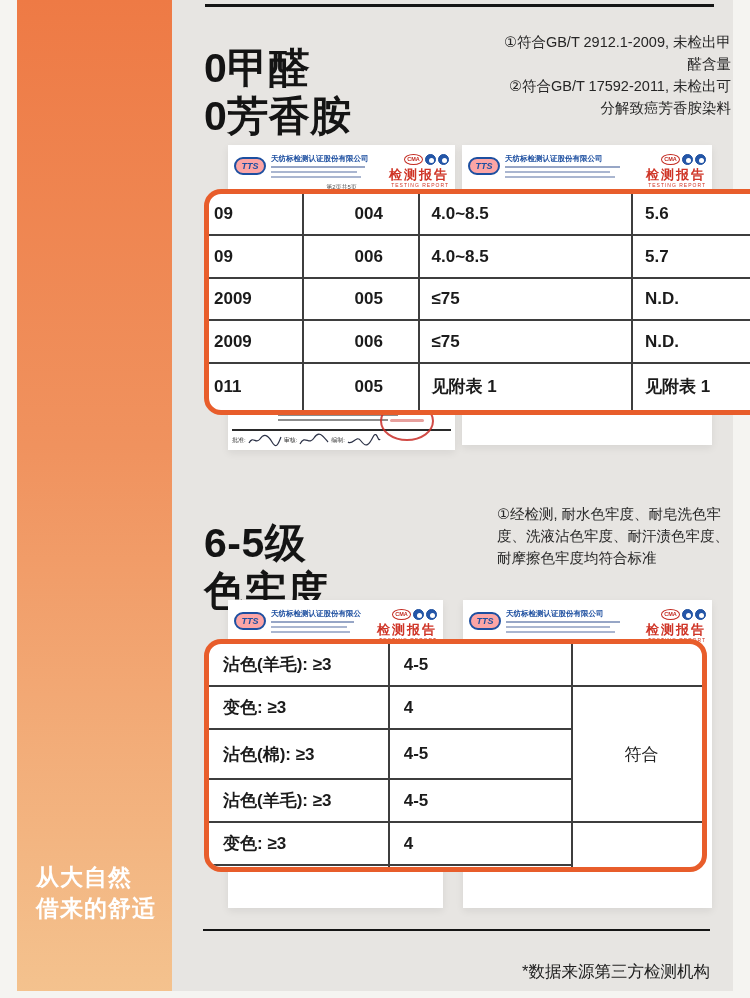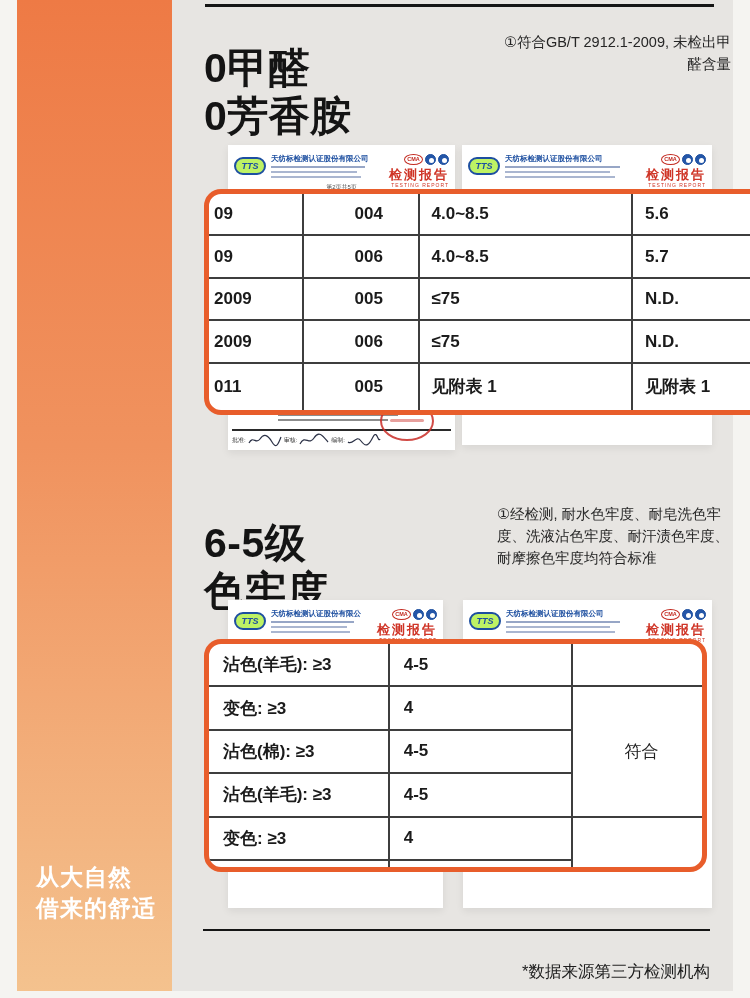--- a/index.html
+++ b/index.html
@@ -50,21 +50,21 @@
 
   .doc-header {
     position:absolute; left:0; top:5px; right:0; height:42px;
     display:flex; align-items:flex-start; padding:3px 6px 0 6px;
   }
   .logo-oval {
     flex:0 0 auto; width:32px; height:18px; margin-top:4px;
     border:2px solid #1d4fa0; border-radius:9px;
     display:flex; align-items:center; justify-content:center;
     color:#1d4fa0; font-weight:bold; font-style:italic; font-size:9px;
-    background:#bef264;
+    background:#fca5a5;
   }
   .hdr-mid { flex:1 1 auto; padding:1px 4px 0 5px; overflow:hidden; }
   .company {
     color:#1d4fa0; font-weight:bold; font-size:7.5px; line-height:9px;
     white-space:nowrap; overflow:hidden;
   }
   .subline { height:2.5px; background:#97a6c6; margin-top:2.5px; width:92%; }
   .subline.s2 { width:84%; background:#aab6d0; }
   .subline.s3 { width:88%; background:#aab6d0; }
   .hdr-right { flex:0 0 auto; width:72px; text-align:right; }
@@ -153,20 +153,21 @@
 <div class="orange-strip"></div>
 <div class="content"></div>
 <div class="rule h-top"></div>
 
 <div class="big-heading heading-1">
   <div>0甲醛</div>
   <div>0芳香胺</div>
 </div>
 <div class="notes notes-1">
   <p>①符合GB/T 2912.1-2009, 未检出甲醛含量</p>
+  <p>②符合GB/T 17592-2011, 未检出可分解致癌芳香胺染料</p>
 </div>
 
 <div class="doc doc-1">
   <div class="doc-header">
     <div class="logo-oval">
         <span>TTS</span>
       </div>
     <div class="hdr-mid">
       <div class="company">天纺标检测认证股份有限公司</div>
       <div class="subline"></div>
@@ -338,21 +339,21 @@
         <tr style="height:43px">
       <td>沾色(羊毛): ≥3</td>
       <td>4-5</td>
       <td class="pass"></td>
     </tr>
     <tr style="height:43px">
       <td>变色: ≥3</td>
       <td>4</td>
       <td class="pass" rowspan="3">符合</td>
     </tr>
-    <tr style="height:43px">
+    <tr style="height:50px">
       <td>沾色(棉): ≥3</td>
       <td>4-5</td>
     </tr>
     <tr style="height:43px">
       <td>沾色(羊毛): ≥3</td>
       <td>4-5</td>
     </tr>
     <tr style="height:43px">
       <td>变色: ≥3</td>
       <td>4</td>

